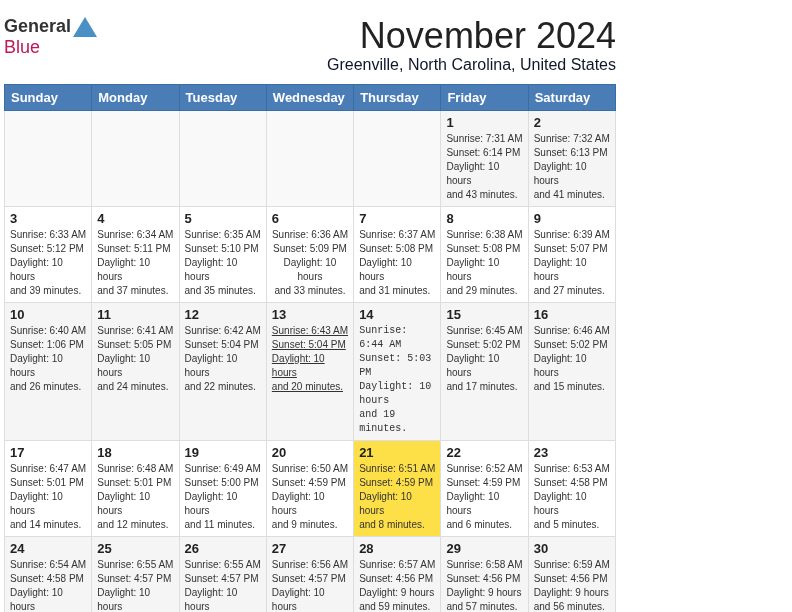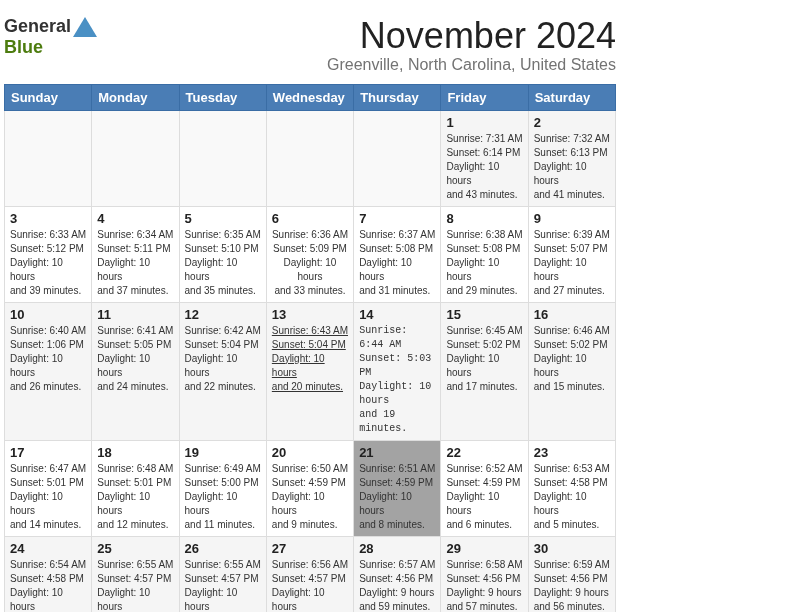--- a/index.html
+++ b/index.html
@@ -5,26 +5,26 @@
     * { box-sizing: border-box; margin: 0; padding: 0; }
     body { font-family: Arial, sans-serif; background: #fff; width: 792px; height: 612px; overflow: hidden; }
 
     .container { width: 636px; padding: 16px 20px 10px 4px; }
 
     .header-row { display: flex; align-items: flex-start; justify-content: space-between; margin-bottom: 10px; }
 
     .logo { display: flex; flex-direction: column; align-items: flex-start; }
     .logo-text { display: flex; align-items: center; }
     .logo-general { font-size: 18px; font-weight: bold; color: #333; }
-    .logo-blue { font-size: 18px; font-weight: bold; color: #4d7c0f; }
+    .logo-blue { font-size: 18px; font-weight: normal; color: #be185d; }
     .logo-icon { width: 24px; height: 20px; margin-left: 2px; }
 
     .title-block { text-align: right; }
     .month-title { font-size: 36px; font-weight: normal; color: #222; line-height: 1.1; }
-    .location-title { font-size: 16px; color: #737373; }
+    .location-title { font-size: 16px; color: #0f172a; }
 
     .calendar { width: 100%; border-collapse: collapse; margin-top: 6px; }
 
     .calendar th {
       background: #4a7db5;
       color: white;
       text-align: left;
       padding: 5px 6px;
       font-size: 13px;
       font-weight: bold;
@@ -230,21 +230,21 @@
 Daylight: 10 hours
 and 11 minutes.</div>
           </td>
           <td style="background: rgb(255, 255, 255);">
             <span class="day-num">20</span>
             <div class="day-info" style="white-space: pre-line;">Sunrise: 6:50 AM
 Sunset: 4:59 PM
 Daylight: 10 hours
 and 9 minutes.</div>
           </td>
-          <td style="background: #a3a3a3;">
+          <td style="background: #fde047;">
             <span class="day-num">21</span>
             <div class="day-info" style="white-space: pre-line;">Sunrise: 6:51 AM
 Sunset: 4:59 PM
 Daylight: 10 hours
 and 8 minutes.</div>
           </td>
           <td style="background: rgb(255, 255, 255);">
             <span class="day-num">22</span>
             <div class="day-info" style="white-space: pre-line;">Sunrise: 6:52 AM
 Sunset: 4:59 PM

